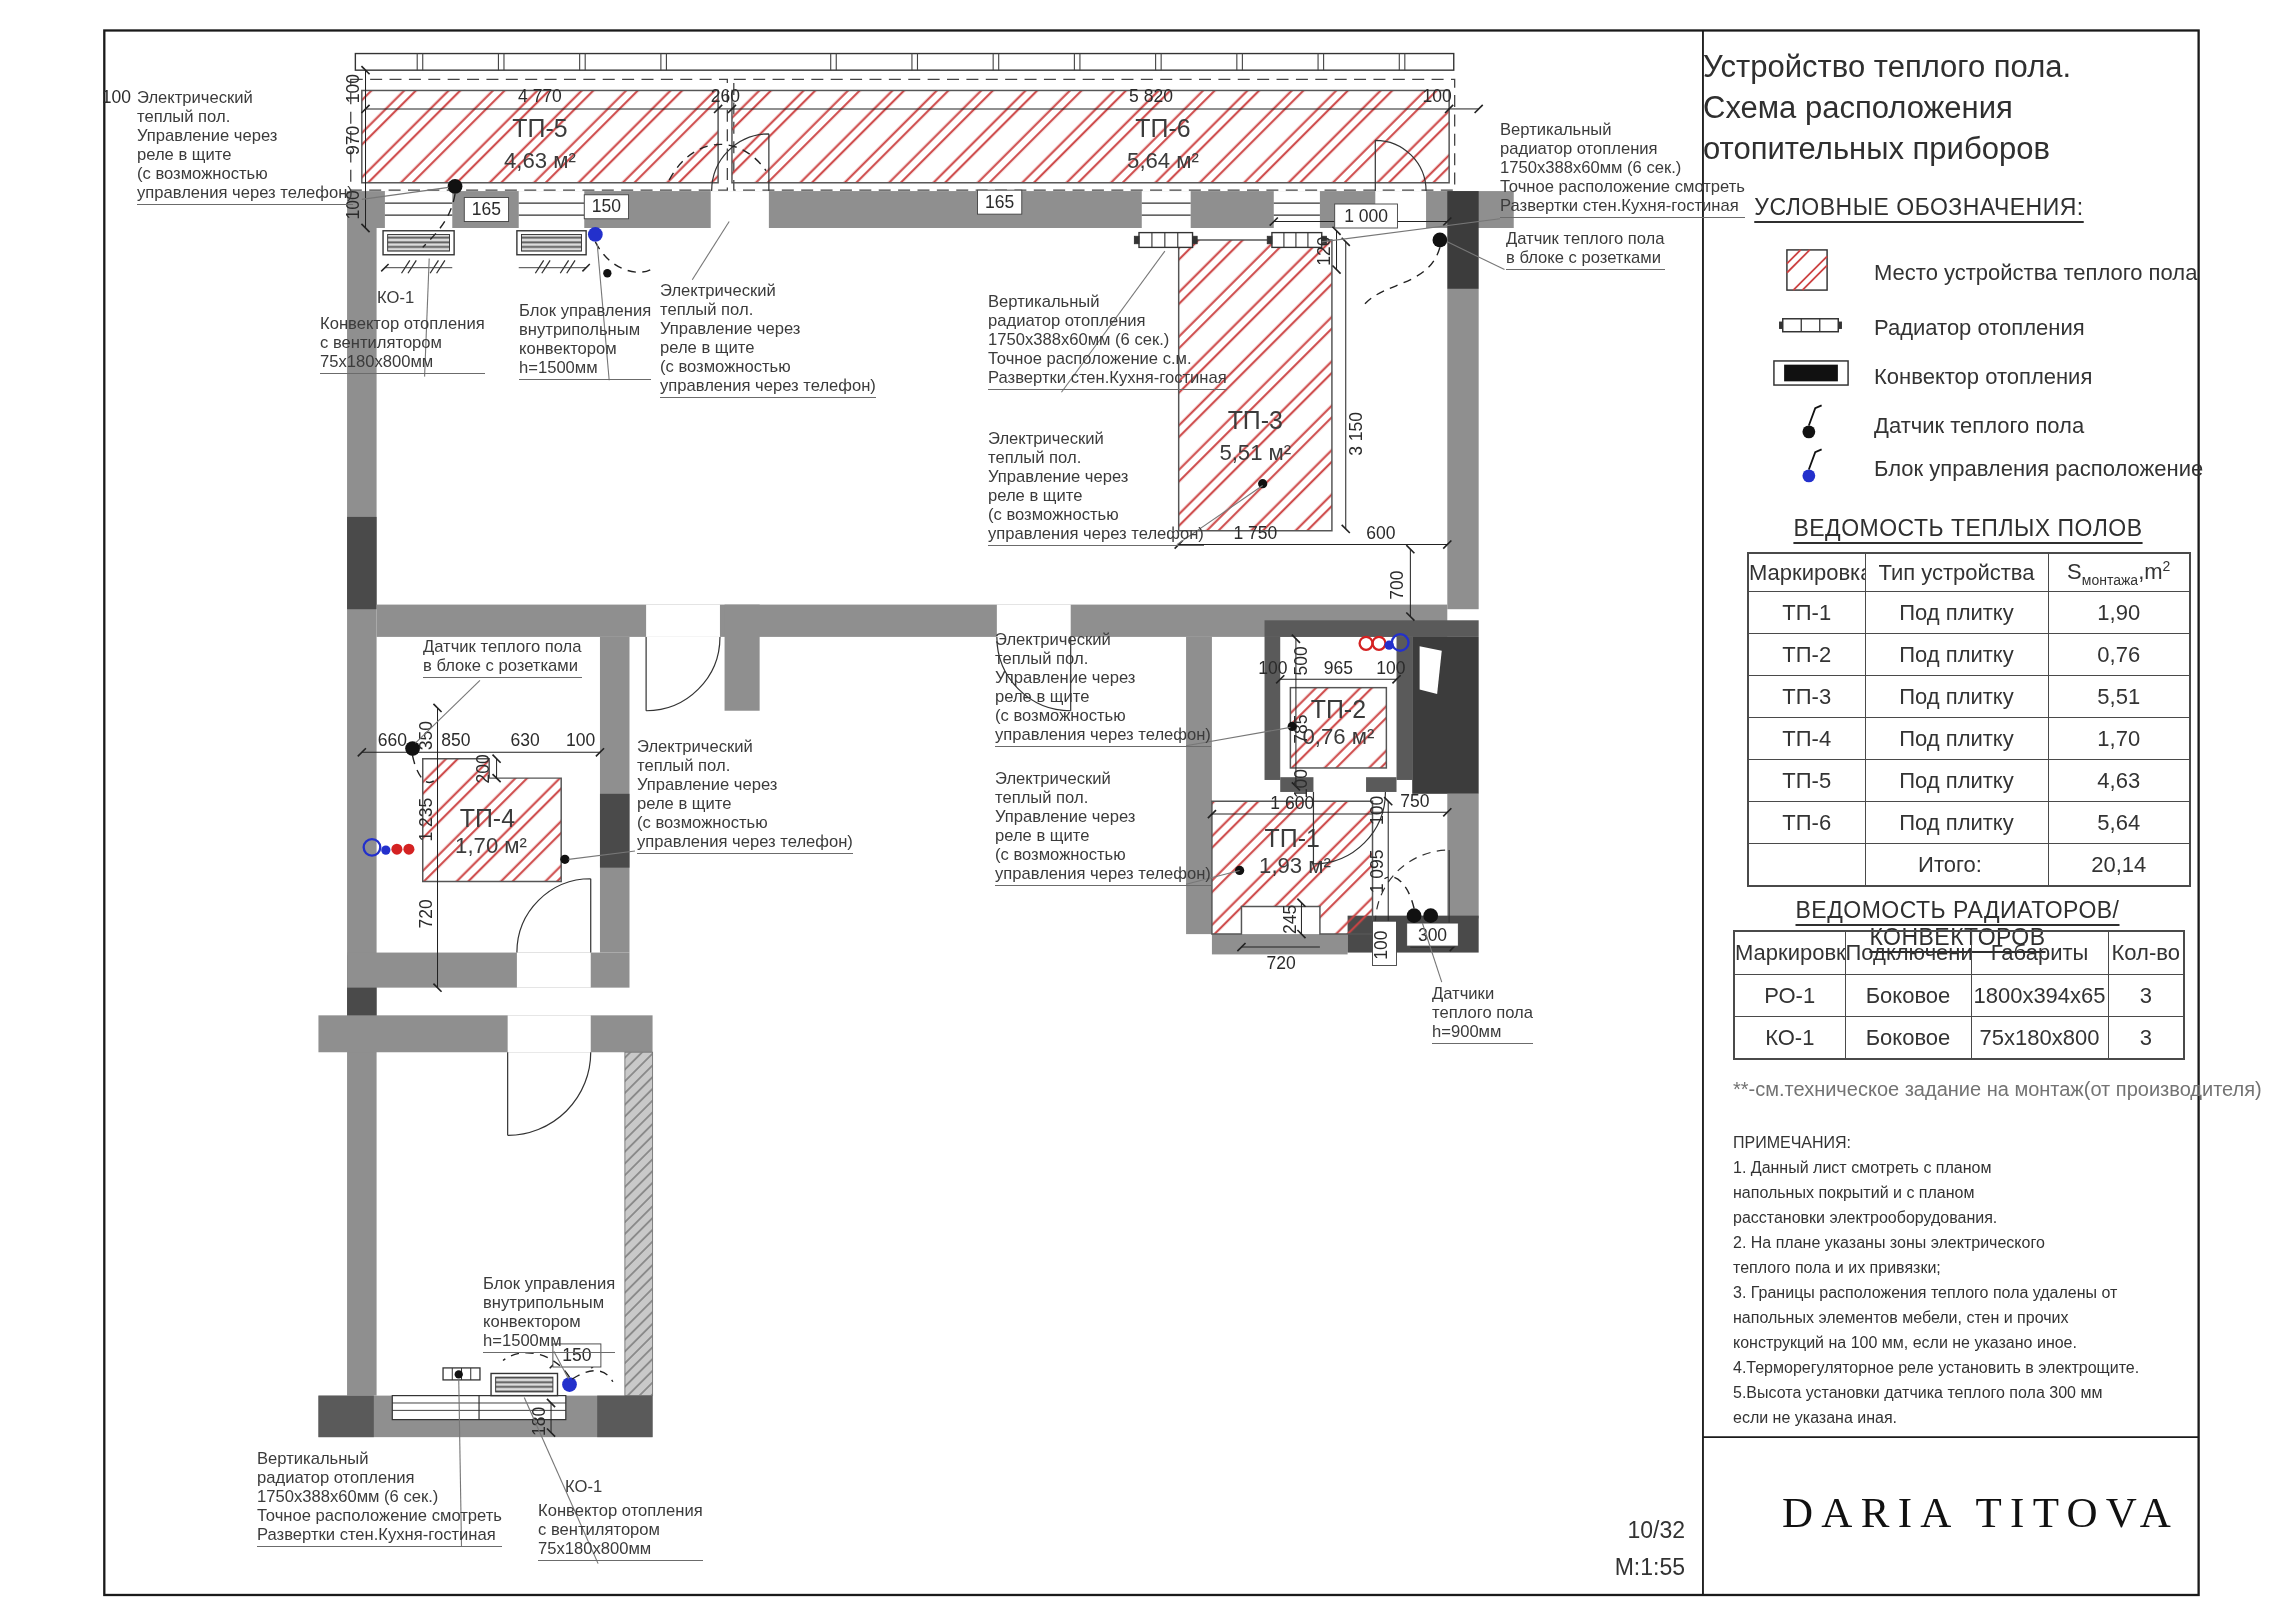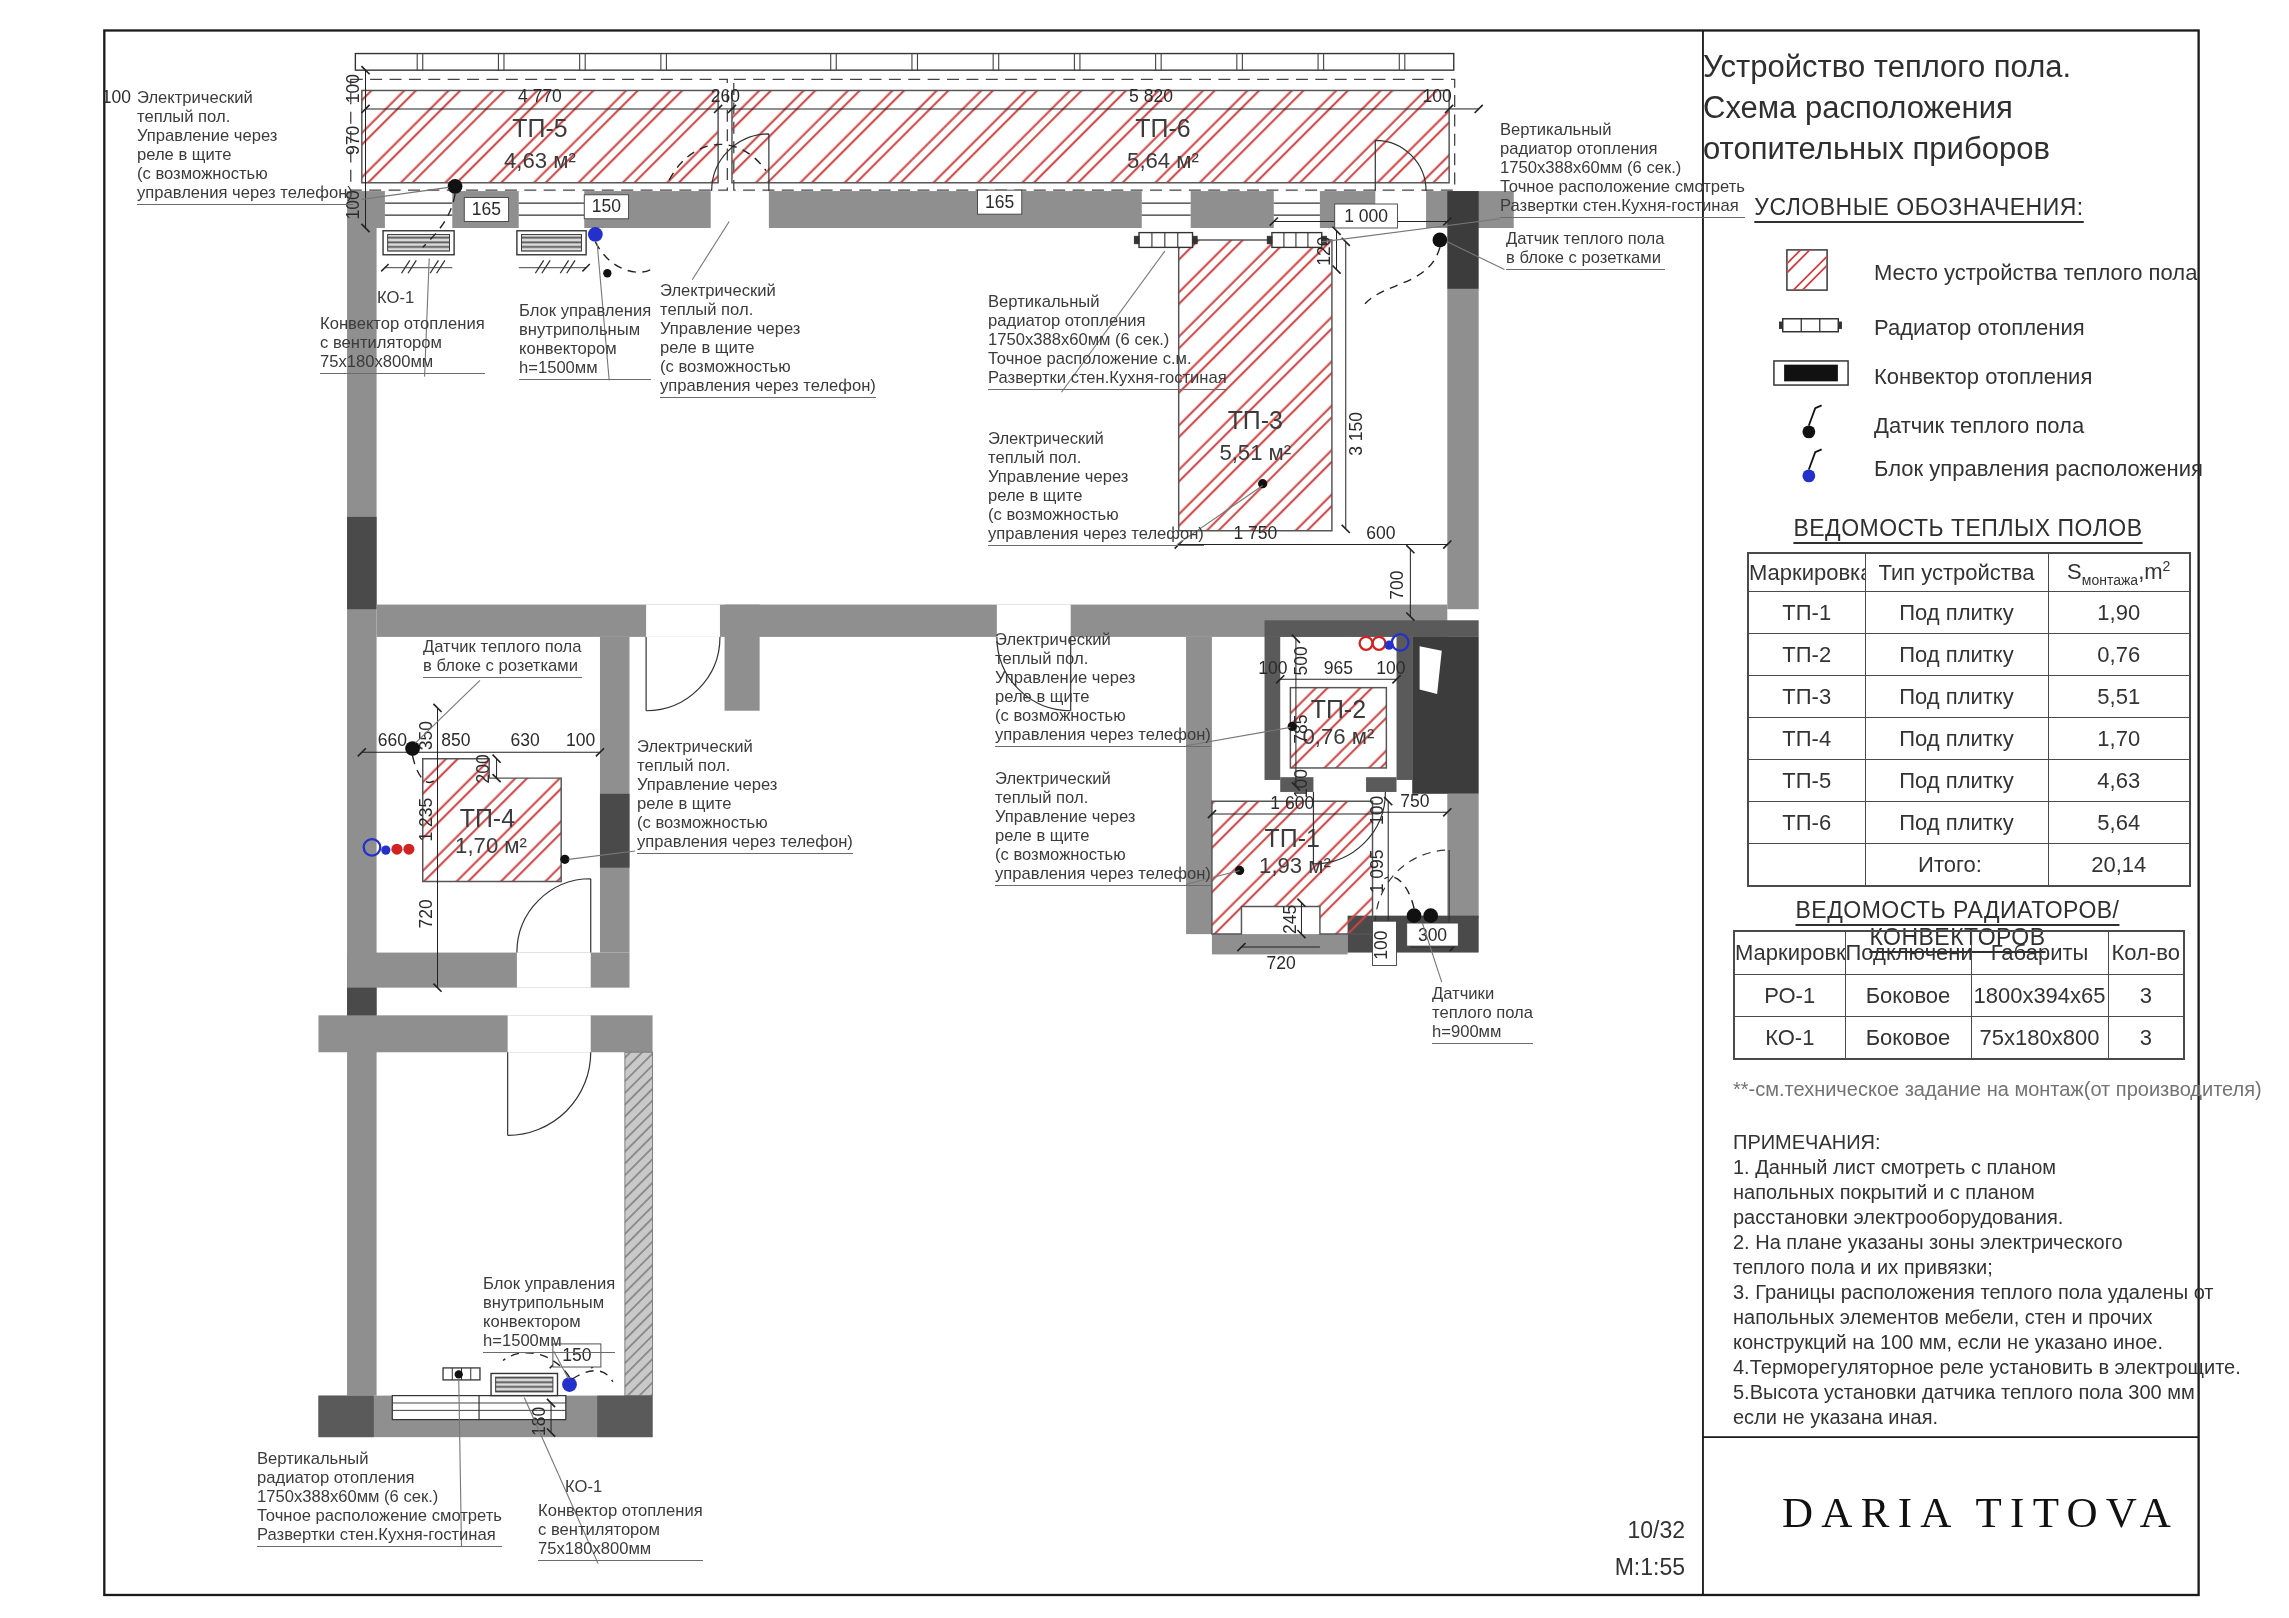--- a/index.html
+++ b/index.html
@@ -22,21 +22,21 @@
   .t1{left:1747px;top:552px;width:442px}
   .t2{left:1733px;top:930px;width:449px}
   td,th{border:1.5px solid #4a4a4a;text-align:center;font-weight:normal;
         font-size:22px;padding:0;overflow:hidden}
   .t1 th{height:37px}.t1 td{height:41px}
   .t2 th{height:42px}.t2 td{height:41px}
   table{border:2.3px solid #4a4a4a}
   sub{font-size:14px}  sup{font-size:14px}
   .right-al{text-align:center;padding-right:13px}
   .footnote{position:absolute;left:1733px;top:1078px;font-size:20px;color:#737373}
-  .notes{position:absolute;left:1733px;top:1130px;font-size:20px;line-height:25px;
+  .notes{position:absolute;left:1733px;top:1130px;font-size:16px;line-height:25px;
          white-space:pre-line;color:#333}
   .sheetnum{position:absolute;left:1560px;top:1512px;width:125px;text-align:right;
             font-size:23px;line-height:37px;color:#333}
   .logo{position:absolute;left:1703px;top:1488px;width:555px;text-align:center;
         font-family:"Liberation Serif",serif;font-size:43px;letter-spacing:8.3px;
         color:#111;font-weight:500}
 </style>
 </head>
 <body>
 
@@ -426,21 +426,21 @@
 <svg class="abs" style="left:1796px;top:399px" width="33" height="42" viewBox="0 0 36 46">
   <circle cx="14" cy="36" r="7" fill="#111"></circle>
   <path d="M14,29 L21,10 L28,7" fill="none" stroke="#111" stroke-width="2"></path>
 </svg>
 <div class="legend-label" style="left:1874px;top:413px">Датчик теплого пола</div>
 
 <svg class="abs" style="left:1796px;top:443px" width="33" height="42" viewBox="0 0 36 46">
   <circle cx="14" cy="36" r="7" fill="#2330cc"></circle>
   <path d="M14,29 L21,10 L28,7" fill="none" stroke="#111" stroke-width="2"></path>
 </svg>
-<div class="legend-label" style="left:1874px;top:456px">Блок управления расположения</div>
+<div class="legend-label" style="left:1874px;top:456px">Блок управления расположение</div>
 
 <div class="hd" style="left:1747px;top:515px;width:442px">ВЕДОМОСТЬ ТЕПЛЫХ ПОЛОВ</div>
 
 <table class="t1">
   <colgroup>
       <col style="width:117px">
       <col style="width:183px">
       <col style="width:142px">
     </colgroup>
   <tbody>

